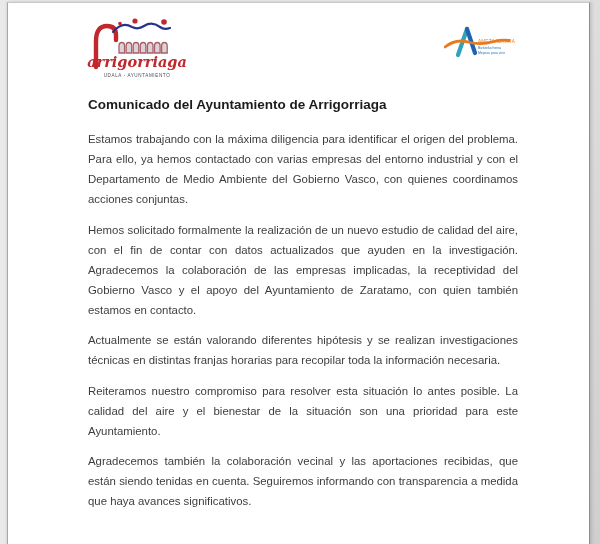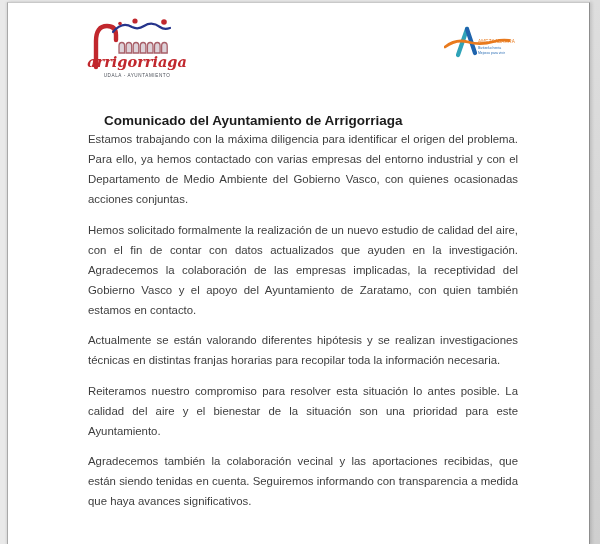--- a/index.html
+++ b/index.html
@@ -38,21 +38,21 @@
     transform-origin: left top;
     white-space: nowrap;
   }
   .press-basque  { color: #c1272d; }
   .press-spanish { color: #a9b6d0; }
   .logo-partner { position: absolute; left: 436px; top: 20px; }
   .doc-title {
     position: absolute;
     left: 80px;
     top: 94px;
-    margin: 16px;
+    margin: 0;
     font-size: 13.5px;
     font-weight: bold;
     color: #1c1c1c;
     white-space: nowrap;
   }
   .doc-body {
     position: absolute;
     left: 80px;
     top: 126px;
     width: 430px;
@@ -102,21 +102,21 @@
       <line x1="23" y1="6" x2="31" y2="30" stroke="#1f64ad" stroke-width="4.2" stroke-linecap="round"></line>
       <path d="M1,24 Q12,15.5 24,19 Q36,22.5 50,18.5 Q58,16.5 65,17.5" fill="none" stroke="#e87a1e" stroke-width="2.8" stroke-linecap="round"></path>
       <text x="34" y="19.5" font-family="Liberation Sans, sans-serif" font-size="4.6" letter-spacing="0.2" fill="#e87a1e">AMEZKABARRA</text>
       <text x="34" y="26" font-family="Liberation Sans, sans-serif" font-size="3.4" fill="#2a6db5">Bizitzeko herria</text>
       <text x="34" y="30.5" font-family="Liberation Sans, sans-serif" font-size="3.4" fill="#2a6db5">Mejoras para vivir</text>
     </svg>
 
     <h1 class="doc-title">Comunicado del Ayuntamiento de Arrigorriaga</h1>
 
     <div class="doc-body">
-      <p>Estamos trabajando con la máxima diligencia para identificar el origen del problema. Para ello, ya hemos contactado con varias empresas del entorno industrial y con el Departamento de Medio Ambiente del Gobierno Vasco, con quienes ocasionadas acciones conjuntas.</p>
+      <p>Estamos trabajando con la máxima diligencia para identificar el origen del problema. Para ello, ya hemos contactado con varias empresas del entorno industrial y con el Departamento de Medio Ambiente del Gobierno Vasco, con quienes coordinamos acciones conjuntas.</p>
       <p>Hemos solicitado formalmente la realización de un nuevo estudio de calidad del aire, con el fin de contar con datos actualizados que ayuden en la investigación. Agradecemos la colaboración de las empresas implicadas, la receptividad del Gobierno Vasco y el apoyo del Ayuntamiento de Zaratamo, con quien también estamos en contacto.</p>
       <p>Actualmente se están valorando diferentes hipótesis y se realizan investigaciones técnicas en distintas franjas horarias para recopilar toda la información necesaria.</p>
       <p>Reiteramos nuestro compromiso para resolver esta situación lo antes posible. La calidad del aire y el bienestar de la situación son una prioridad para este Ayuntamiento.</p>
       <p>Agradecemos también la colaboración vecinal y las aportaciones recibidas, que están siendo tenidas en cuenta. Seguiremos informando con transparencia a medida que haya avances significativos.</p>
     </div>
 
   </div>
 </div>
 
 </body></html>

